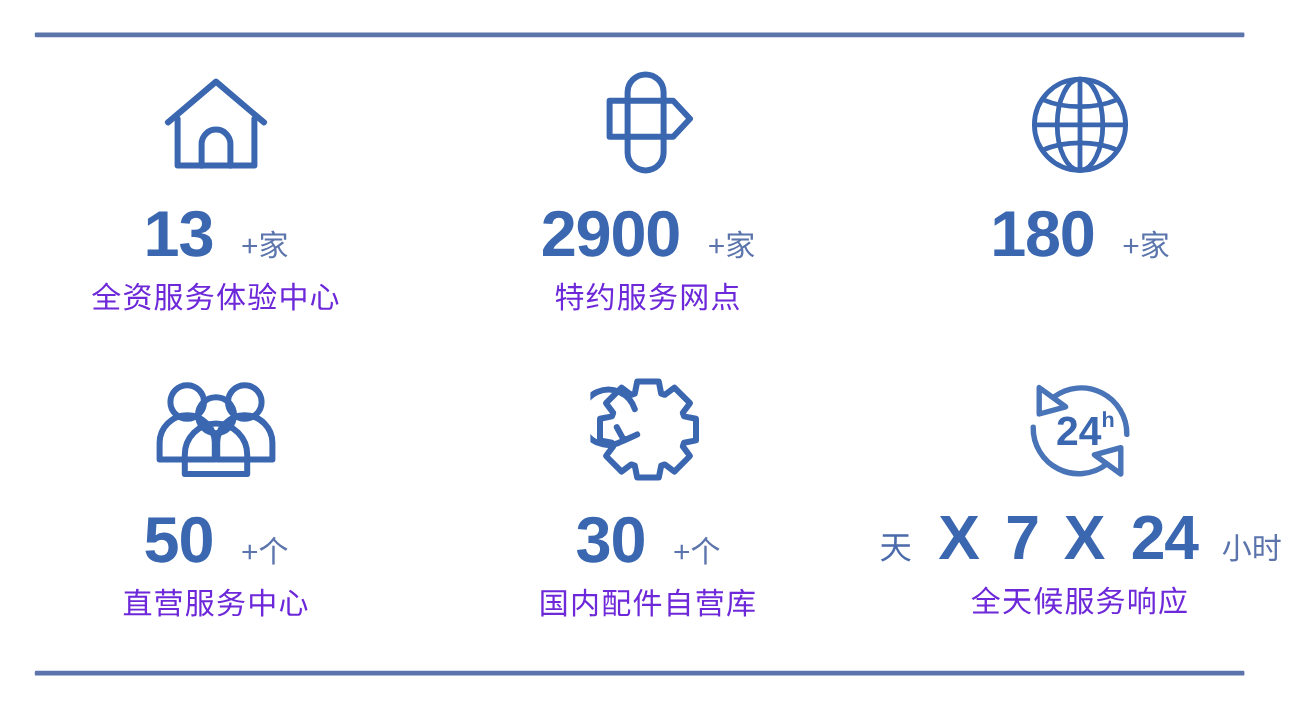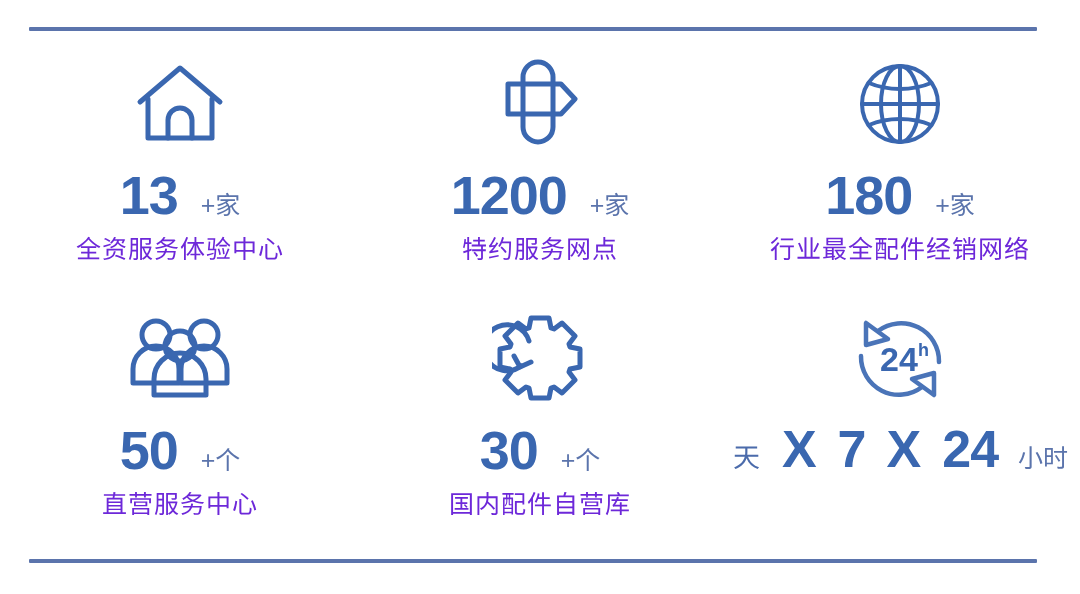--- a/index.html
+++ b/index.html
@@ -174,42 +174,41 @@
     </div>
 
     <div class="cell">
       <div class="icon-wrap">
         <svg width="96" height="100" viewBox="0 0 96 100" aria-hidden="true">
           <rect class="ic" x="31" y="8" width="30" height="80" rx="15"></rect>
           <path class="ic" d="M16 30 L69 30 L83 45 L69 60 L16 60 Z" fill="#ffffff"></path>
         </svg>
       </div>
       <div class="figure">
-        <span class="num">1200</span>
+        <span class="num">2900</span>
         <span class="unit">+家</span>
       </div>
       <div class="caption">特约服务网点</div>
     </div>
 
     <div class="cell">
       <div class="icon-wrap">
         <svg width="94" height="94" viewBox="0 0 94 94" aria-hidden="true">
           <circle class="ic-thin" cx="47" cy="47" r="38"></circle>
           <line class="ic-thin" x1="47" y1="9" x2="47" y2="85"></line>
           <line class="ic-thin" x1="9" y1="47" x2="85" y2="47"></line>
           <ellipse class="ic-thin" cx="47" cy="47" rx="19" ry="38"></ellipse>
           <path class="ic-thin" d="M16 26 a52 30 0 0 0 62 0"></path>
           <path class="ic-thin" d="M16 68 a52 30 0 0 1 62 0"></path>
         </svg>
       </div>
       <div class="figure">
         <span class="num">180</span>
         <span class="unit">+家</span>
       </div>
-      <div class="caption">行业最全配件经销网络</div>
     </div>
 
     <div class="cell">
       <div class="icon-wrap">
         <svg width="108" height="92" viewBox="0 0 108 92" aria-hidden="true">
 
           <circle class="ic" cx="30" cy="22" r="14"></circle>
           <path class="ic" d="M7 70 L7 56 a23 23 0 0 1 46 0 L53 70 Z" fill="#ffffff"></path>
 
           <circle class="ic" cx="78" cy="22" r="14"></circle>
@@ -262,19 +261,20 @@
         </svg>
       </div>
       <div class="figure wide">
         <span class="mid-unit">天</span>
         <span class="x">X</span>
         <span class="num">7</span>
         <span class="x">X</span>
         <span class="num">24</span>
         <span class="unit">小时</span>
       </div>
+      <div class="caption">全天候服务响应</div>
     </div>
 
   </div>
 
   <div class="rule bottom"></div>
 
 </div>
 
 </body></html>

